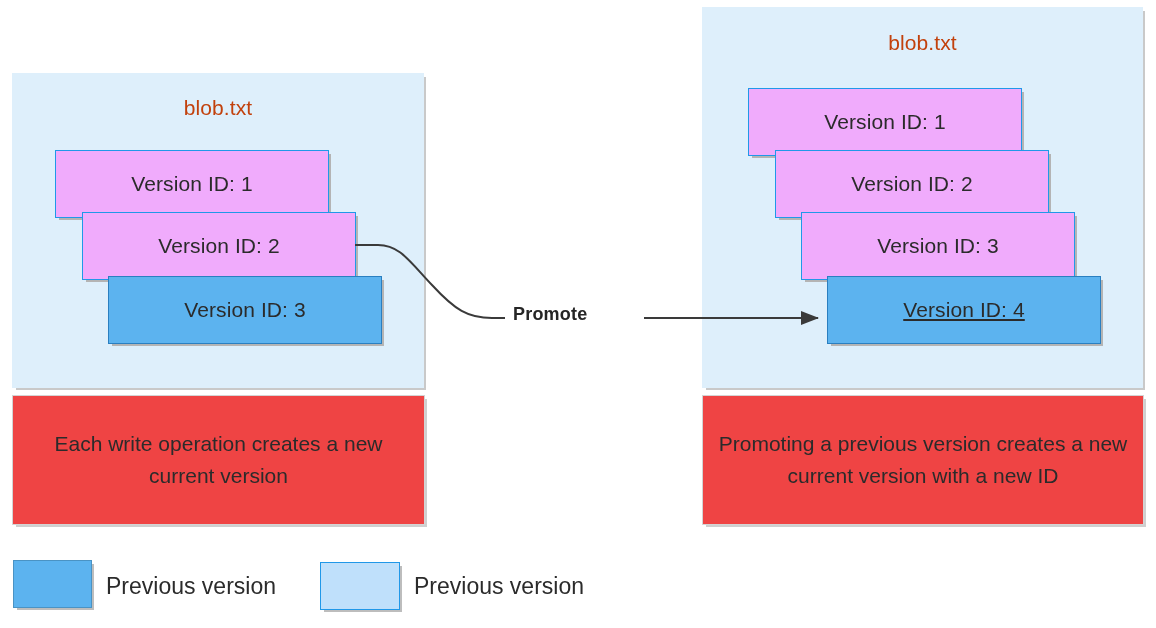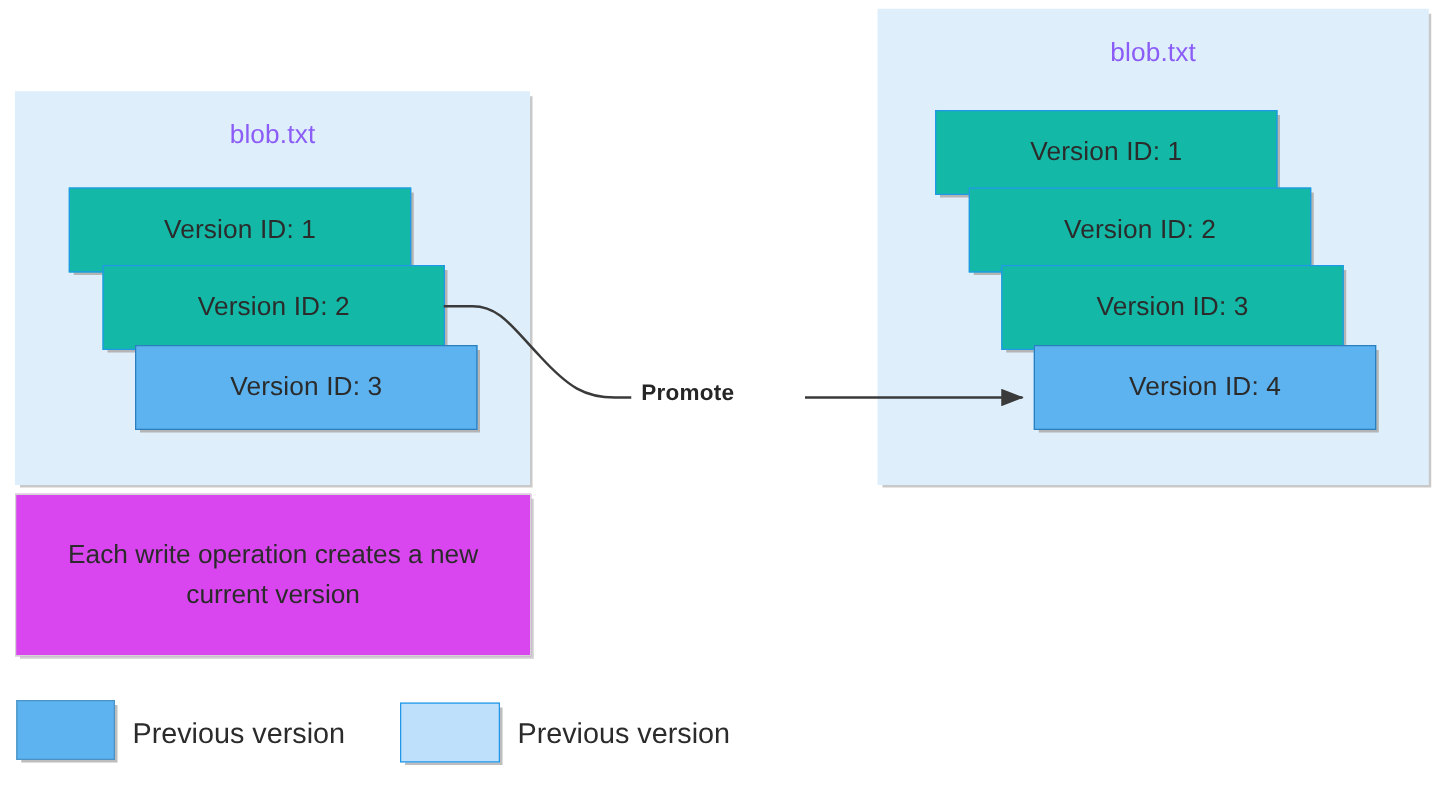--- a/index.html
+++ b/index.html
@@ -24,50 +24,50 @@
     position: absolute;
     background: #deeffb;
     box-shadow: 3px 3px 0 -1px #c9c9c9;
   }
   .panel-title {
     position: absolute;
     left: 0;
     right: 0;
     text-align: center;
     font-size: 21px;
-    color: #8b5cf6;
+    color: #c2410c;
     letter-spacing: 0.1px;
   }
 
   
   .vcard {
     position: absolute;
     box-sizing: border-box;
     display: flex;
     align-items: center;
     justify-content: center;
     font-size: 21px;
     color: #2b2b2b;
     letter-spacing: 0.1px;
     box-shadow: 3px 3px 0 -1px #b4b4b4;
   }
   .vcard.prev {
-    background: #14b8a6;
+    background: #f0abfc;
     border: 1.5px solid #2098e8;
   }
   .vcard.current {
     background: #5cb3ef;
     border: 1.5px solid #2a7fc0;
   }
 
   
   .caption {
     position: absolute;
     box-sizing: border-box;
-    background: #d946ef;
+    background: #ef4444;
     border: 1px solid #d4d4d4;
     box-shadow: 3px 3px 0 -1px #cfcfcf;
     display: flex;
     align-items: center;
     justify-content: center;
     text-align: center;
     font-size: 21px;
     line-height: 32px;
     color: #2b2b2b;
     padding: 4px 14px;
@@ -141,24 +141,27 @@
 
   <div class="vcard prev" style="left:748px; top:88px; width:274px; height:68px;">
     <span>Version ID: 1</span>
   </div>
   <div class="vcard prev" style="left:775px; top:150px; width:274px; height:68px;">
     <span>Version ID: 2</span>
   </div>
   <div class="vcard prev" style="left:801px; top:212px; width:274px; height:68px;">
     <span>Version ID: 3</span>
   </div>
-  <div class="vcard current" style="left:827px; top:276px; width:274px; height:68px;">
+  <div class="vcard current" style="left:827px; top:276px; width:274px; height:68px;text-decoration:underline;">
     <span>Version ID: 4</span>
   </div>
 
+  <div class="caption" style="left:702px; top:395px; width:442px; height:130px;">
+    <span>Promoting a previous version creates a new current version with a new ID</span>
+  </div>
 
   <svg id="connector" viewBox="0 0 1156 628">
     <defs>
       <marker id="arrowhead" markerWidth="9" markerHeight="7" refX="8.5" refY="3.5" orient="auto" markerUnits="strokeWidth">
         <polygon points="0 0, 9 3.5, 0 7" fill="#3a3a3a"></polygon>
       </marker>
     </defs>
     <path d="M 355 245 L 378 245 C 400 245, 410 262, 432 285 C 455 310, 468 318, 492 318 L 505 318" stroke="#3a3a3a" stroke-width="2" fill="none"></path>
     <line x1="644" y1="318" x2="818" y2="318" stroke="#3a3a3a" stroke-width="2" marker-end="url(#arrowhead)"></line>
   </svg>

